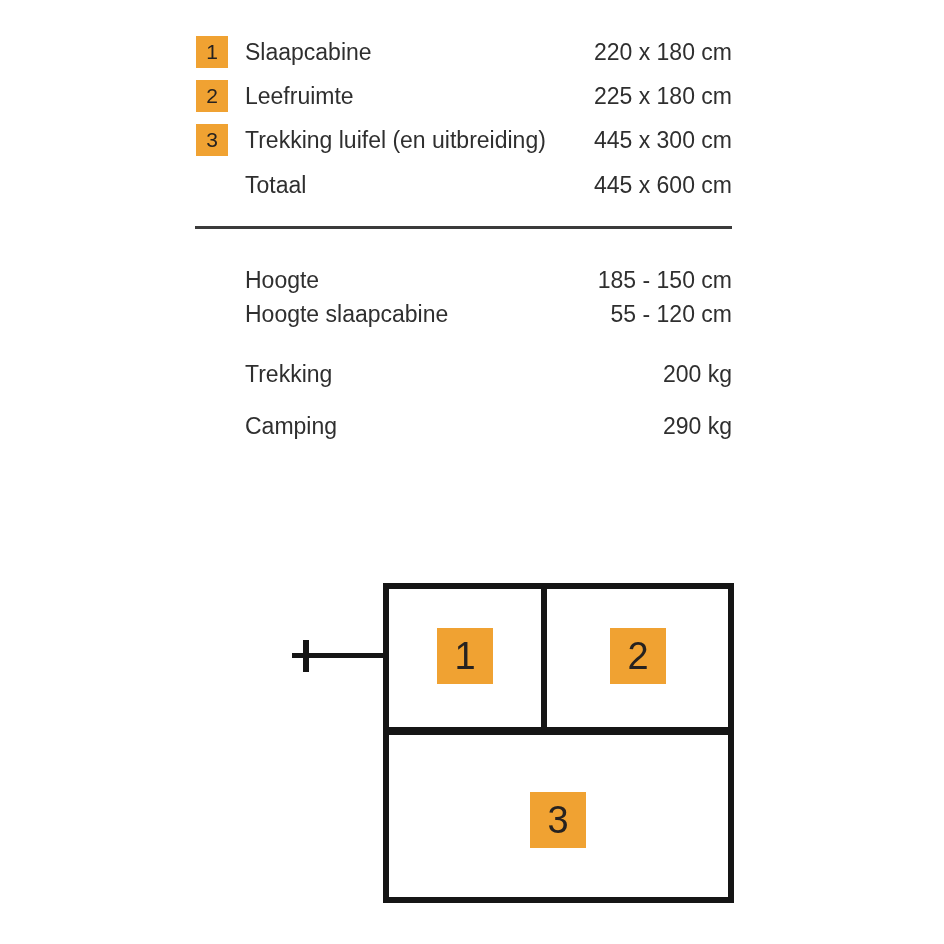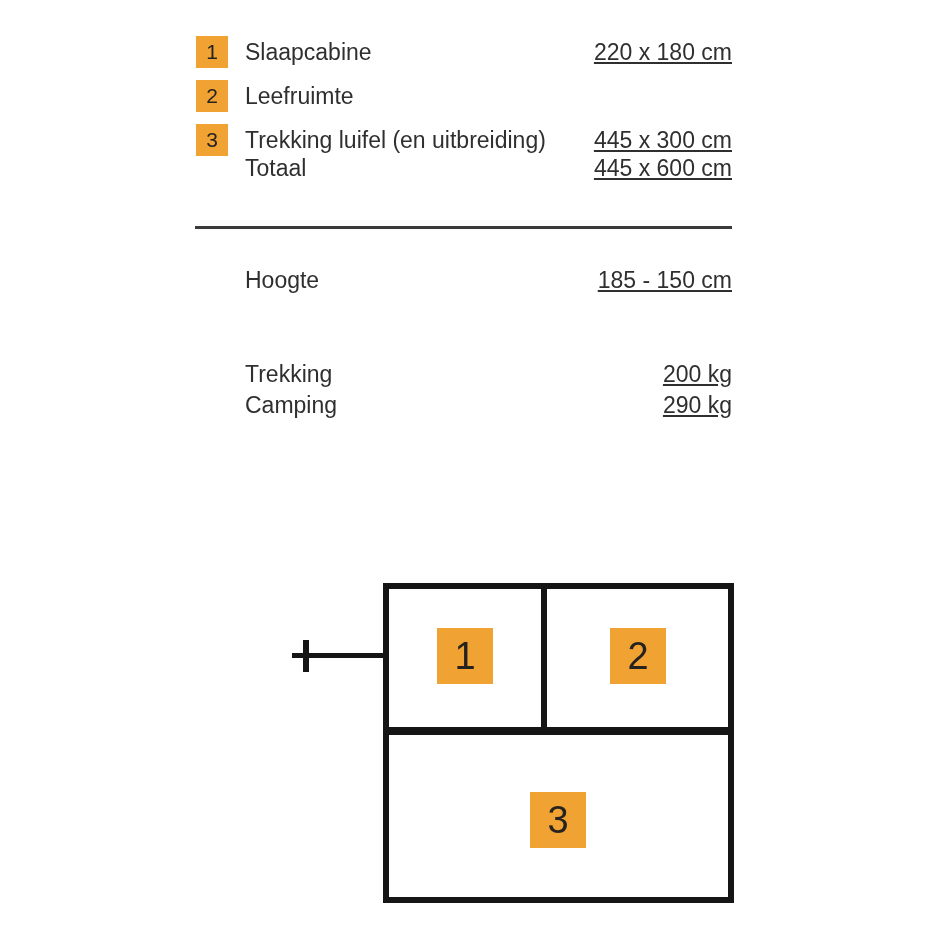--- a/index.html
+++ b/index.html
@@ -43,21 +43,20 @@
     color: transparent;
   }
   .spec-label {
     margin-left: 17px;
     white-space: nowrap;
   }
   .spec-value {
     margin-left: auto;
     white-space: nowrap;
     text-align: center;
-    text-decoration: underline;
   }
   .divider {
     position: absolute;
     left: 195px;
     top: 226px;
     width: 537px;
     height: 3px;
     background: #3b3b3b;
   }
   
@@ -124,45 +123,51 @@
 <div class="page">
 
   <div class="spec-row" style="top:30px">
     <span class="badge">1</span>
     <span class="spec-label">Slaapcabine</span>
     <span class="spec-value">220 x 180 cm</span>
   </div>
   <div class="spec-row" style="top:74px">
     <span class="badge">2</span>
     <span class="spec-label">Leefruimte</span>
+    <span class="spec-value">225 x 180 cm</span>
   </div>
   <div class="spec-row" style="top:118px">
     <span class="badge">3</span>
     <span class="spec-label">Trekking luifel (en uitbreiding)</span>
     <span class="spec-value">445 x 300 cm</span>
   </div>
-  <div class="spec-row" style="top:146px">
+  <div class="spec-row" style="top:163px">
     <span class="badge placeholder"></span>
     <span class="spec-label">Totaal</span>
     <span class="spec-value">445 x 600 cm</span>
   </div>
 
   <div class="divider"></div>
 
   <div class="spec-row" style="top:258px">
     <span class="badge placeholder"></span>
     <span class="spec-label">Hoogte</span>
     <span class="spec-value">185 - 150 cm</span>
   </div>
+  <div class="spec-row" style="top:292px">
+    <span class="badge placeholder"></span>
+    <span class="spec-label">Hoogte slaapcabine</span>
+    <span class="spec-value">55 - 120 cm</span>
+  </div>
   <div class="spec-row" style="top:352px">
     <span class="badge placeholder"></span>
     <span class="spec-label">Trekking</span>
     <span class="spec-value">200 kg</span>
   </div>
-  <div class="spec-row" style="top:383px">
+  <div class="spec-row" style="top:404px">
     <span class="badge placeholder"></span>
     <span class="spec-label">Camping</span>
     <span class="spec-value">290 kg</span>
   </div>
 
   <div class="plan-outline"></div>
   <div class="plan-vdivider"></div>
   <div class="plan-hdivider"></div>
   <div class="hitch-bar"></div>
   <div class="hitch-cross"></div>

